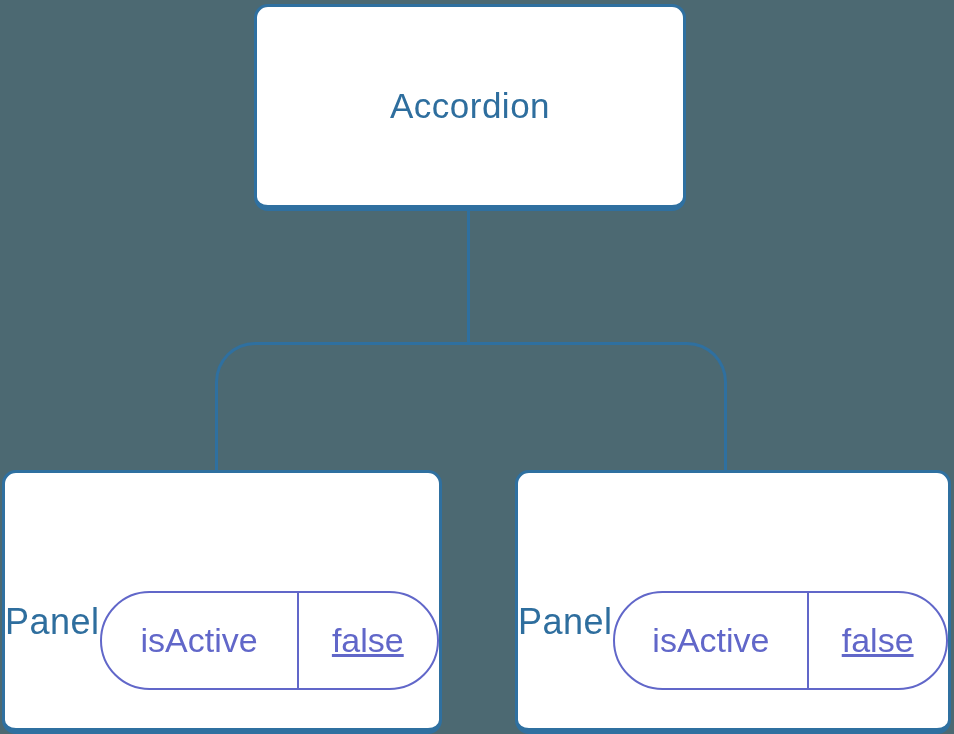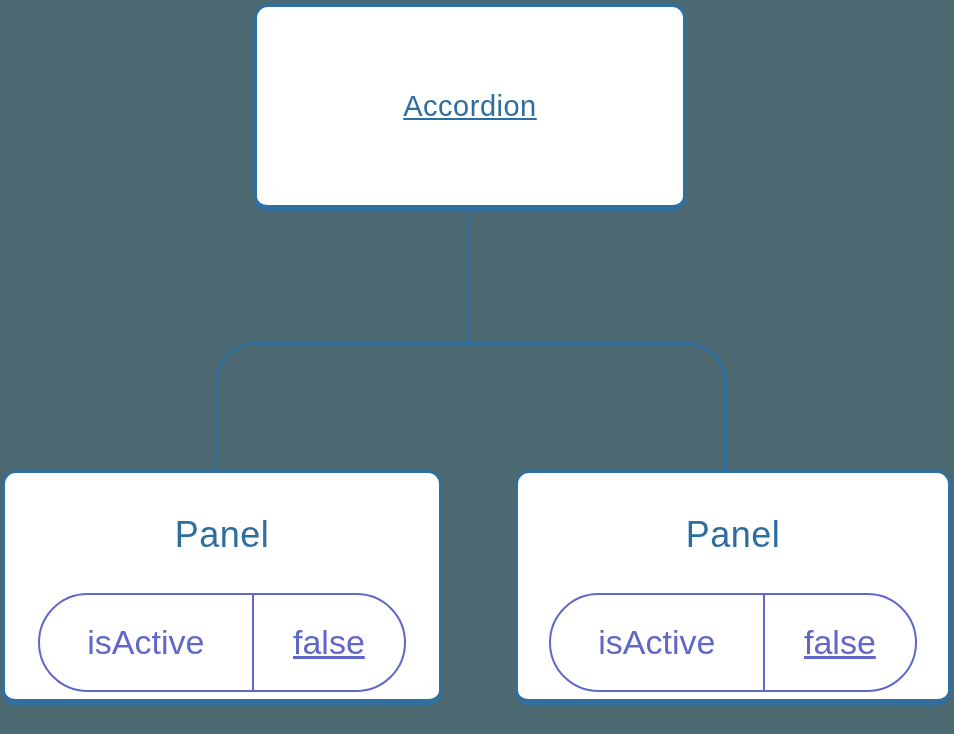--- a/index.html
+++ b/index.html
@@ -27,24 +27,23 @@
     border-radius: 14px;
   }
   .root-node {
     left: 254px; top: 4px;
     width: 432px; height: 207px;
     display: flex; align-items: center; justify-content: center;
     z-index: 2;
   }
   .node-label {
     color: var(--node-text);
-    font-size: 29px;
+    font-size: 35px;
     font-weight: 500;
     letter-spacing: 0.5px;
-    text-decoration: underline;
   }
 
   
   .stem {
     position: absolute;
     left: 467px; top: 211px;
     width: 3px; height: 134px;
     background: var(--node-border);
     z-index: 1;
   }
@@ -55,24 +54,24 @@
     border: 3px solid var(--node-border);
     border-bottom: none;
     border-radius: 40px 40px 0 0;
     z-index: 1;
   }
 
   
   .panel-node {
     position: absolute;
     top: 470px;
-    width: 440px; height: 235px;
+    width: 440px; height: 264px;
     padding-top: 42px;
     display: flex;
-    flex-direction: column;
+    flex-direction: row;
     align-items: center;
     z-index: 2;
   }
   .panel-left  { left: 2px; }
   .panel-right { left: 515px; width: 436px; }
 
   .panel-title {
     color: var(--node-text);
     font-size: 36px;
     font-weight: 500;

